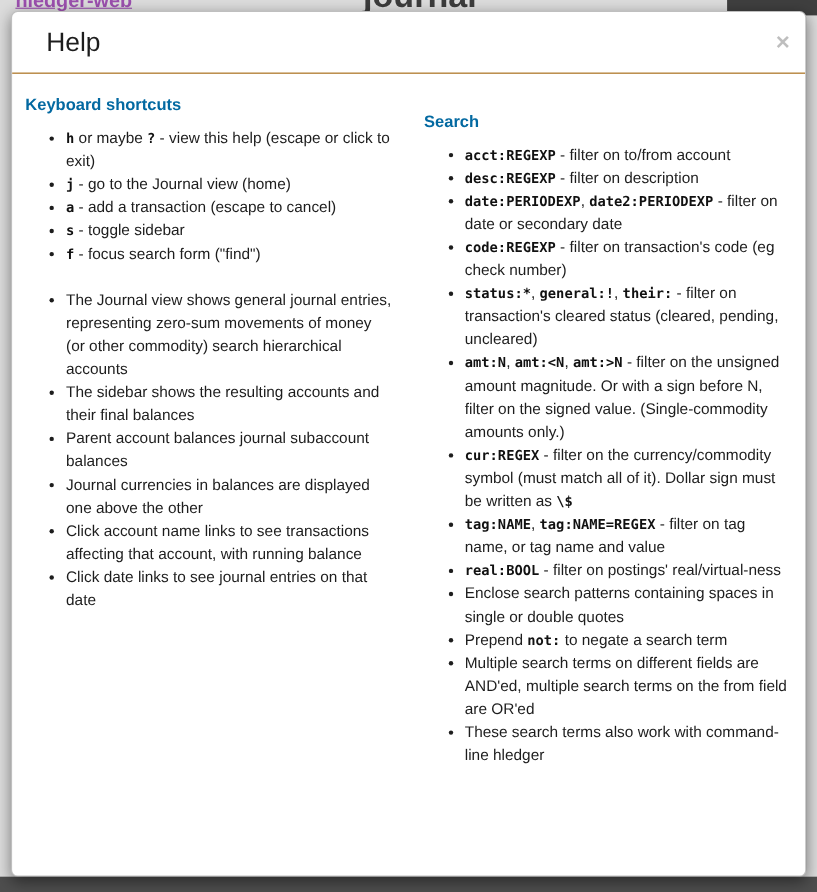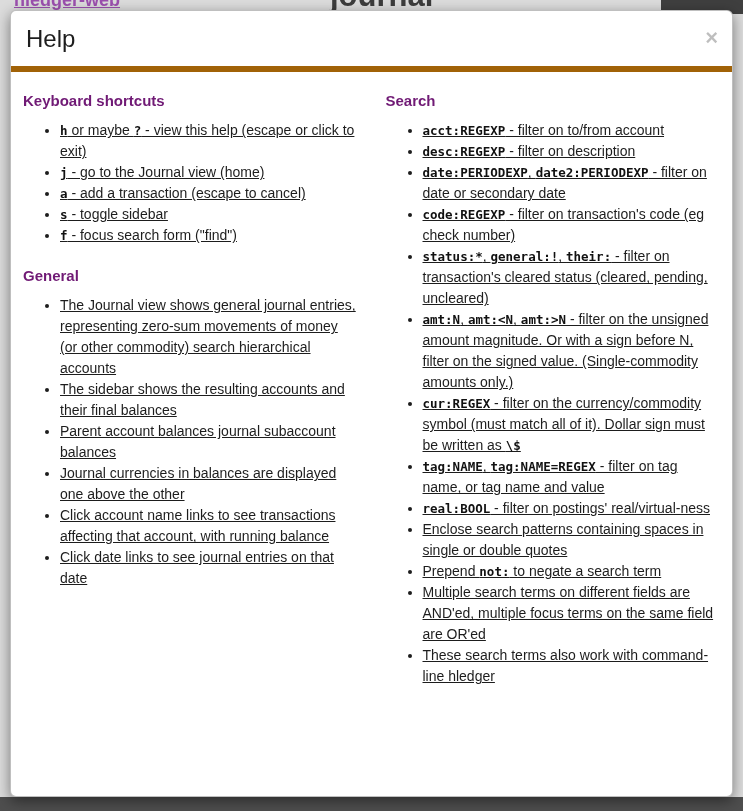--- a/index.html
+++ b/index.html
@@ -38,56 +38,55 @@
     position:absolute; left:10px; top:10px; z-index:10;
     width:723px; height:787px;
     background:#fff;
     border:1px solid rgba(0,0,0,0.25);
     border-radius:6px;
     box-shadow:0 4px 14px rgba(0,0,0,0.45);
     overflow:hidden;
   }
   .modal-header {
     position:relative;
-    padding:15px 15px 14px;
-    border-bottom:6px solid #a16207;
+    padding:15px 31px 14px;
+    border-bottom:1px solid #a16207;
   }
   .modal-title {
     font-size:24px; font-weight:500; line-height:1.1; color:#1d1d1d;
   }
   .modal-close {
     position:absolute; right:14px; top:16px;
     background:none; border:0; cursor:pointer;
     font-size:22px; font-weight:bold; line-height:1;
     color:#000; opacity:0.25;
     font-family:"Liberation Sans", sans-serif;
   }
   .modal-body {
     display:flex;
     padding:20px 12px 20px;
     font-size:14px;
   }
   .col { width:50%; }
   .col-left  { padding-right:14px; }
-  .col-right { padding-left:14px; }
+  .col-right { padding-left:14px;margin-top:15px; }
 
   .section-heading {
-    font-size:15px; font-weight:bold; color:#701a75;
+    font-size:15px; font-weight:bold; color:#0369a1;
     margin:0 0 11px;
   }
   ul.help-list {
     margin:0 0 21px;
     padding-left:37px;
     list-style:disc;
   }
   ul.help-list:last-child { margin-bottom:0; }
   ul.help-list li {
     line-height:21px;
     color:#1d1d1d;
-    text-decoration:underline;
   }
   code.code {
     font-family:"DejaVu Sans Mono", monospace;
     font-weight:bold;
     font-size:12.5px;
     color:#111;
   }
 </style>
 </head>
 <body>
@@ -107,21 +106,20 @@
   <div class="modal-body">
     <div class="col col-left">
         <div class="section-heading">Keyboard shortcuts</div>
         <ul class="help-list">
           <li><code class="code">h</code> or maybe <code class="code">?</code> - view this help (escape or click to exit)</li>
           <li><code class="code">j</code> - go to the Journal view (home)</li>
           <li><code class="code">a</code> - add a transaction (escape to cancel)</li>
           <li><code class="code">s</code> - toggle sidebar</li>
           <li><code class="code">f</code> - focus search form ("find")</li>
         </ul>
-        <div class="section-heading">General</div>
         <ul class="help-list">
           <li>The Journal view shows general journal entries, representing zero-sum movements of money (or other commodity) search hierarchical accounts</li>
           <li>The sidebar shows the resulting accounts and their final balances</li>
           <li>Parent account balances journal subaccount balances</li>
           <li>Journal currencies in balances are displayed one above the other</li>
           <li>Click account name links to see transactions affecting that account, with running balance</li>
           <li>Click date links to see journal entries on that date</li>
         </ul>
       </div>
     <div class="col col-right">
@@ -131,18 +129,18 @@
           <li><code class="code">desc:REGEXP</code> - filter on description</li>
           <li><code class="code">date:PERIODEXP</code>, <code class="code">date2:PERIODEXP</code> - filter on date or secondary date</li>
           <li><code class="code">code:REGEXP</code> - filter on transaction's code (eg check number)</li>
           <li><code class="code">status:*</code>, <code class="code">general:!</code>, <code class="code">their:</code> - filter on transaction's cleared status (cleared, pending, uncleared)</li>
           <li><code class="code">amt:N</code>, <code class="code">amt:&lt;N</code>, <code class="code">amt:&gt;N</code> - filter on the unsigned amount magnitude. Or with a sign before N, filter on the signed value. (Single-commodity amounts only.)</li>
           <li><code class="code">cur:REGEX</code> - filter on the currency/commodity symbol (must match all of it). Dollar sign must be written as <code class="code">\$</code></li>
           <li><code class="code">tag:NAME</code>, <code class="code">tag:NAME=REGEX</code> - filter on tag name, or tag name and value</li>
           <li><code class="code">real:BOOL</code> - filter on postings' real/virtual-ness</li>
           <li>Enclose search patterns containing spaces in single or double quotes</li>
           <li>Prepend <code class="code">not:</code> to negate a search term</li>
-          <li>Multiple search terms on different fields are AND'ed, multiple focus terms on the same field are OR'ed</li>
+          <li>Multiple search terms on different fields are AND'ed, multiple search terms on the from field are OR'ed</li>
           <li>These search terms also work with command-line hledger</li>
         </ul>
       </div>
   </div>
 </div>
 
 </body></html>

